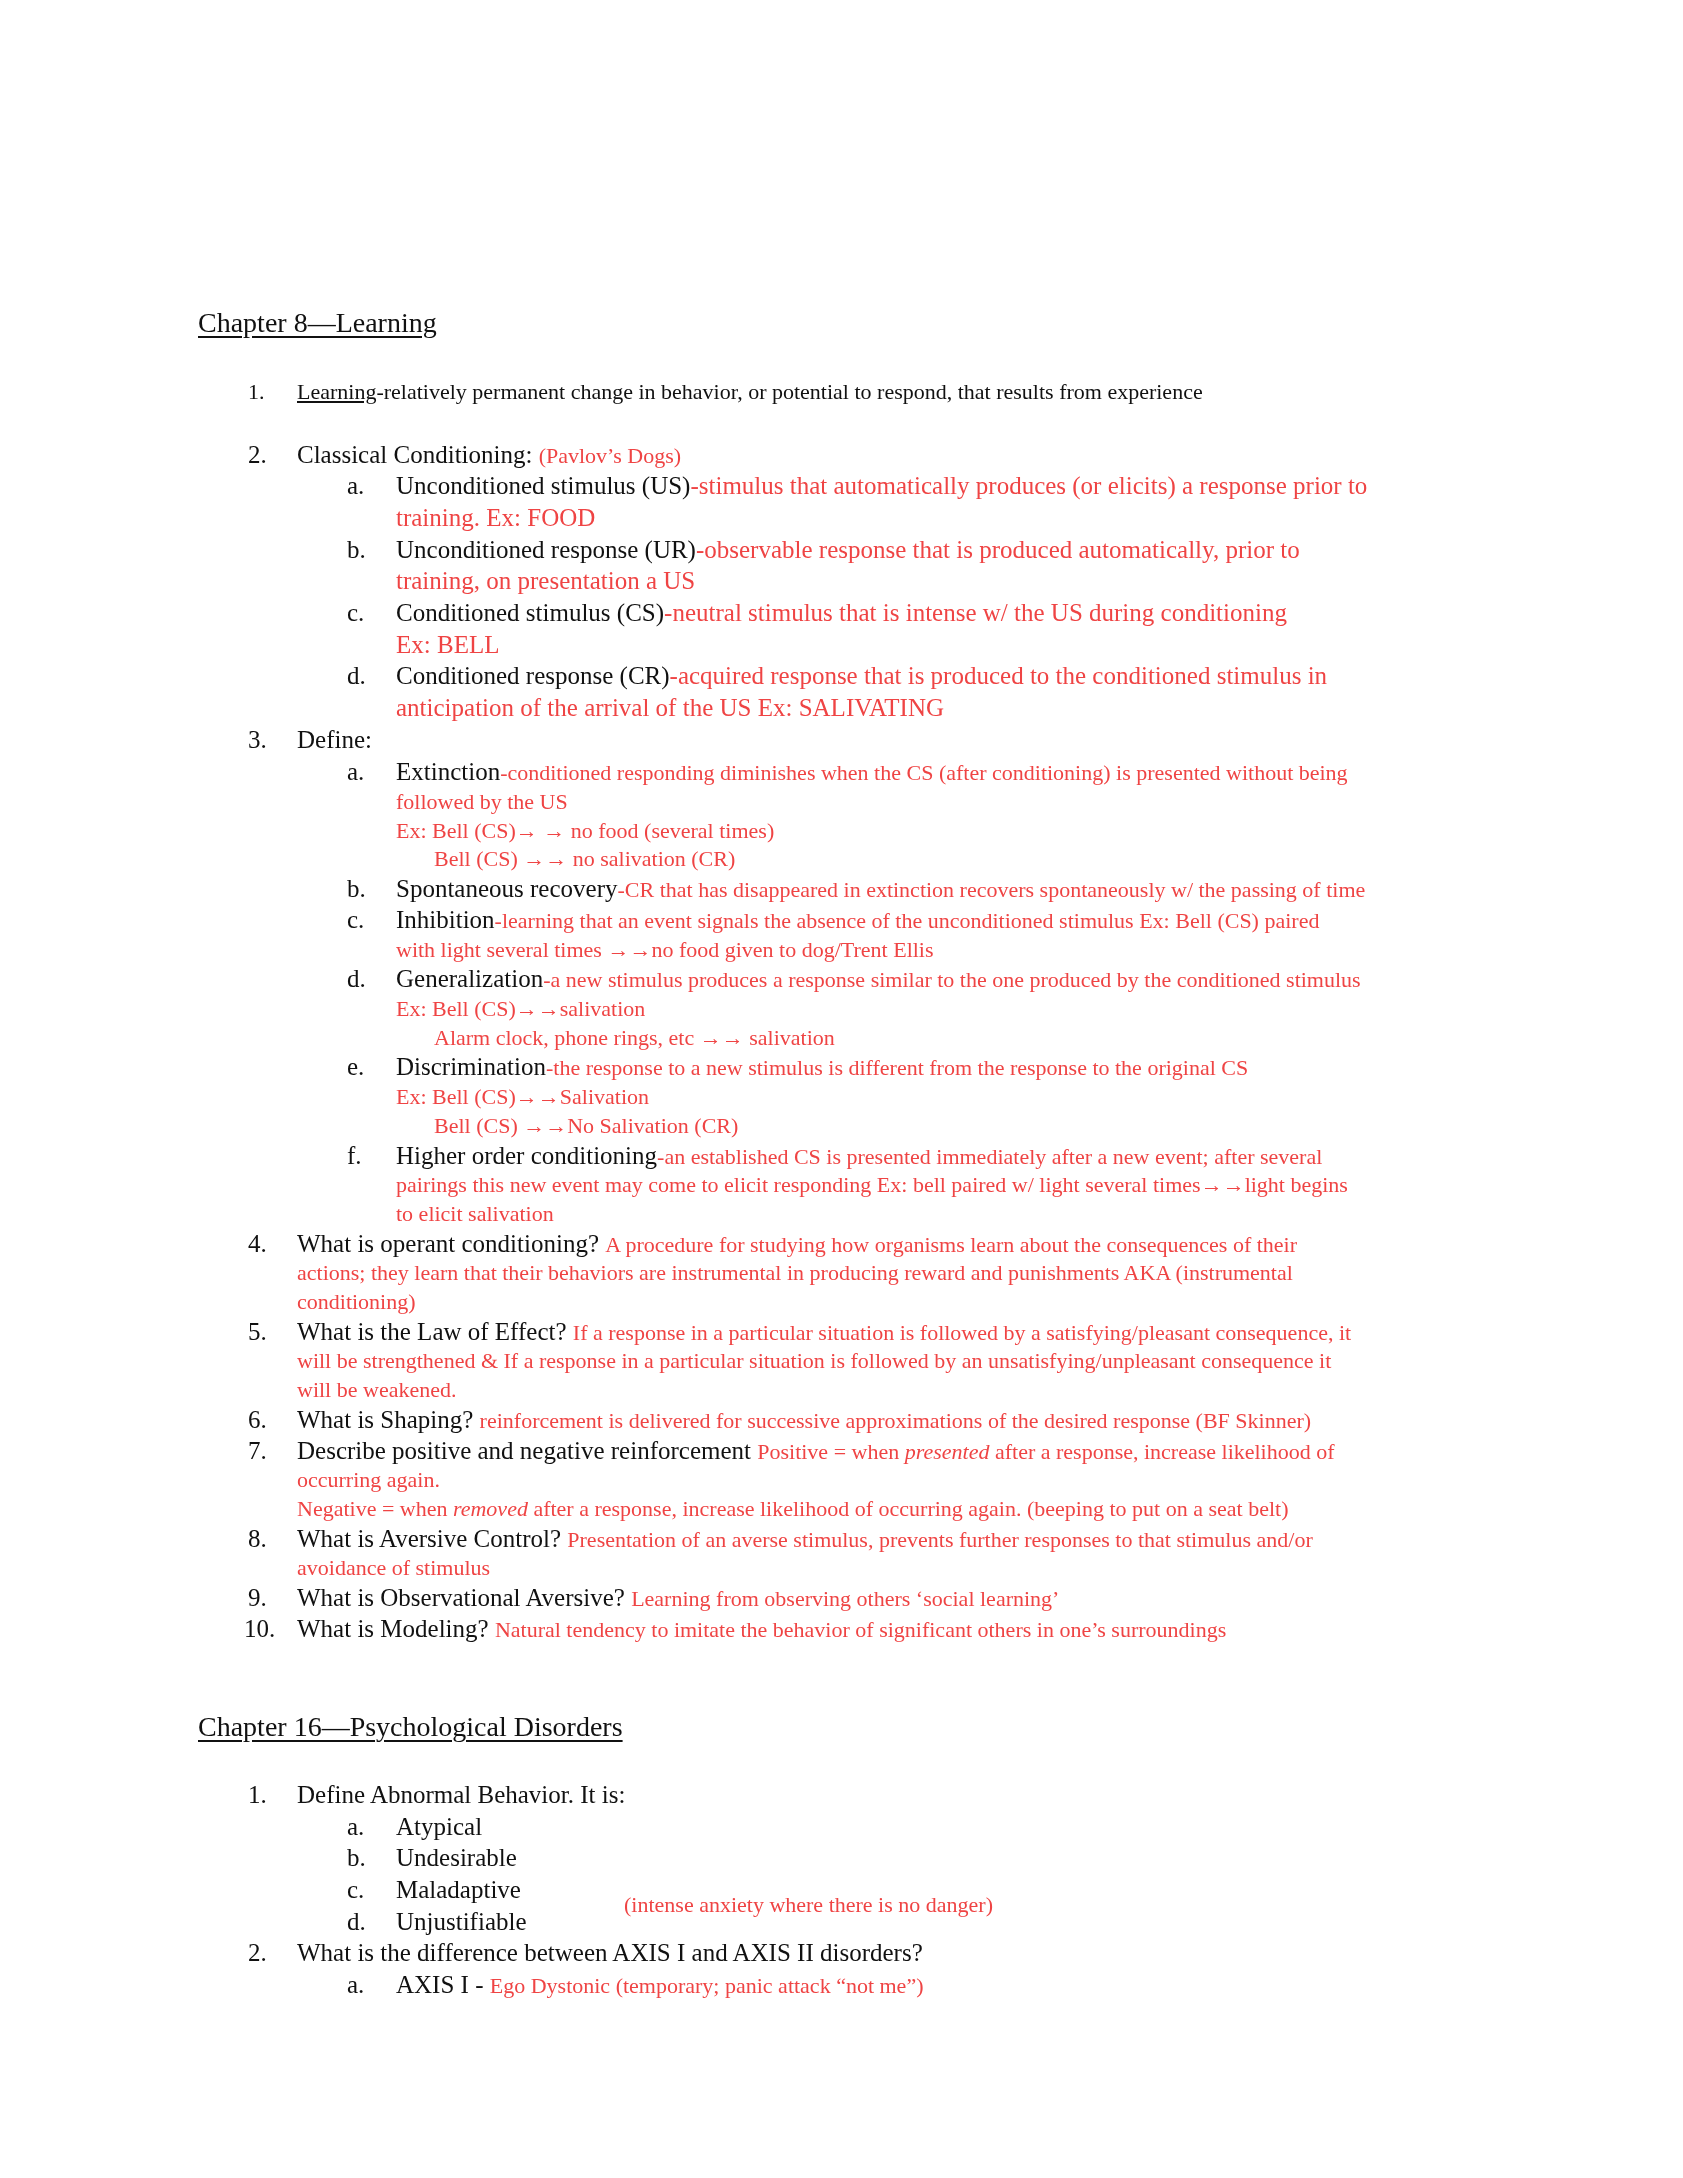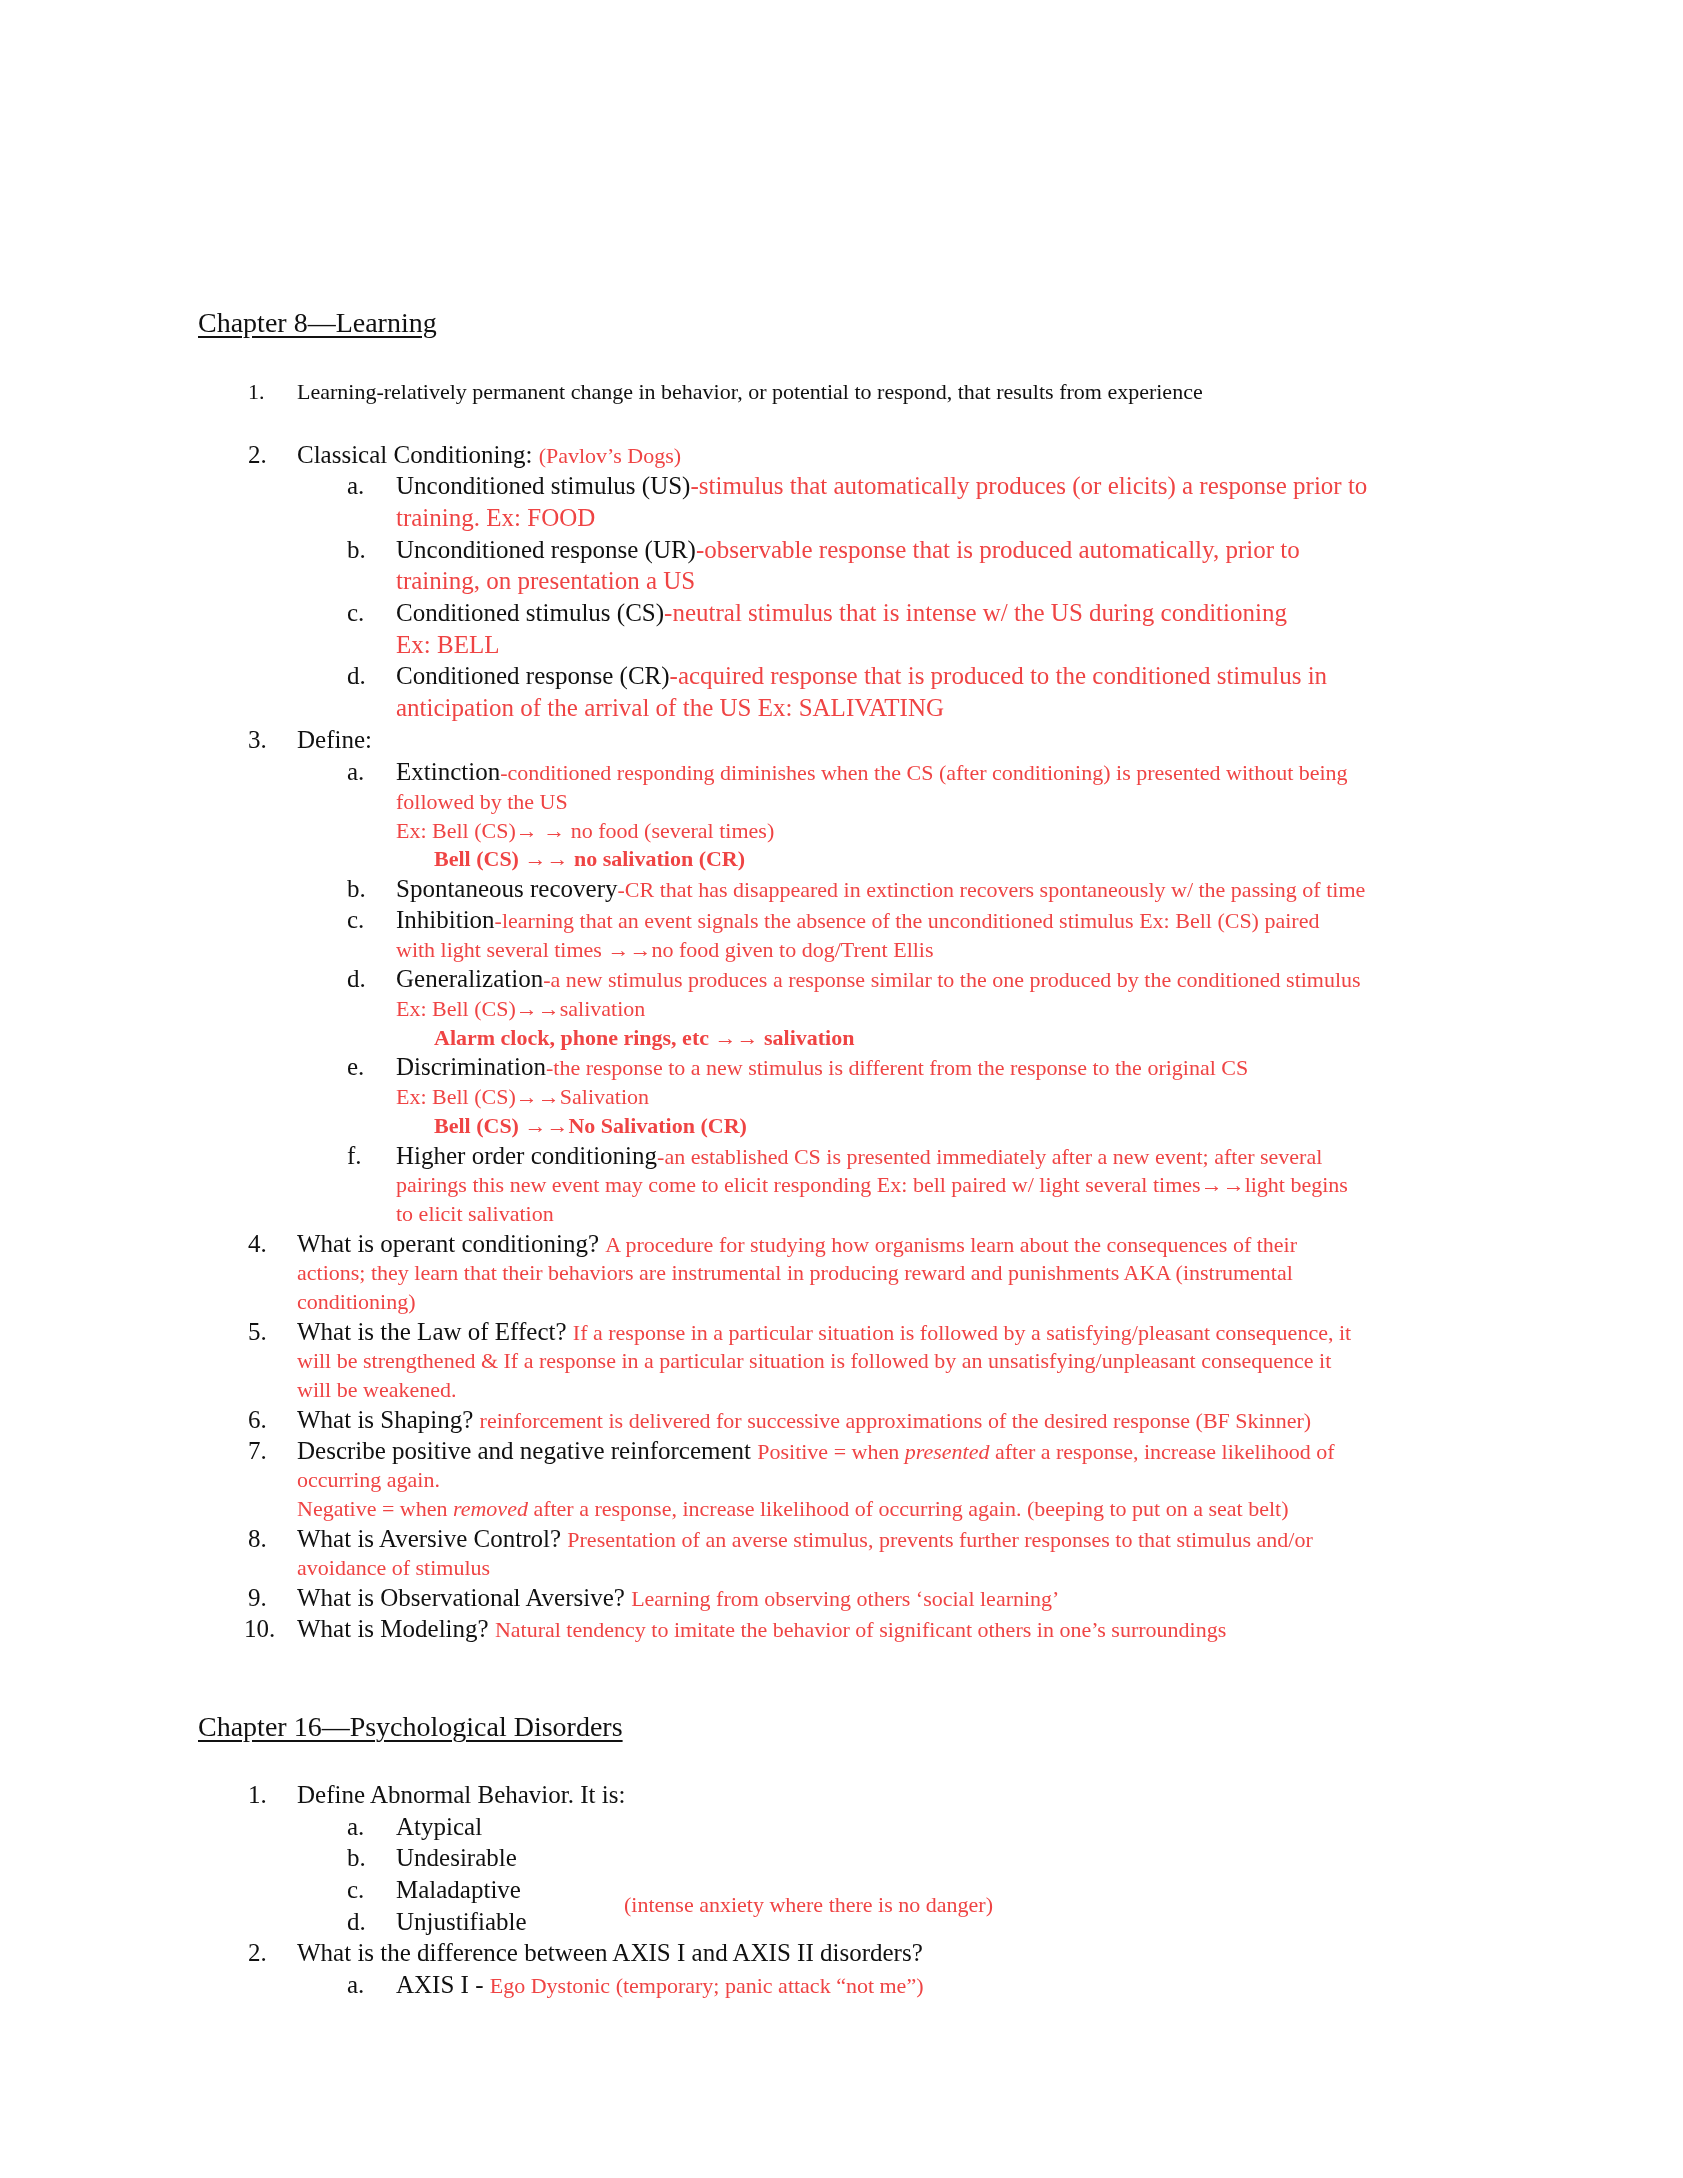--- a/index.html
+++ b/index.html
@@ -10,22 +10,22 @@
   .hdr div { white-space: nowrap; }
   .chap { position: absolute; left: 198px; font-size: 28px; text-decoration: underline; text-underline-offset: 4px; text-decoration-thickness: 2px; white-space: nowrap; }
   .red { color: #ef4444; }
   .row { position: absolute; white-space: nowrap; }
   .num { position: absolute; left: 248px; }
   .let { position: absolute; left: 347px; }
   .txt { position: absolute; left: 297px; }
   .stx { position: absolute; left: 396px; }
   .big { font-size: 25px; line-height: 32px; }
   .small { font-size: 22px; line-height: 29px; }
-  .ind2 { padding-left: 38px; font-weight: bold; }
-  .u { }
+  .ind2 { padding-left: 38px; }
+  .u { text-decoration: underline; }
   em { font-style: italic; }
 </style>
 </head>
 <body>
 
 <div class="page">
 
 
   <div class="chap" style="top:307px;">Chapter 8—Learning</div>
 

